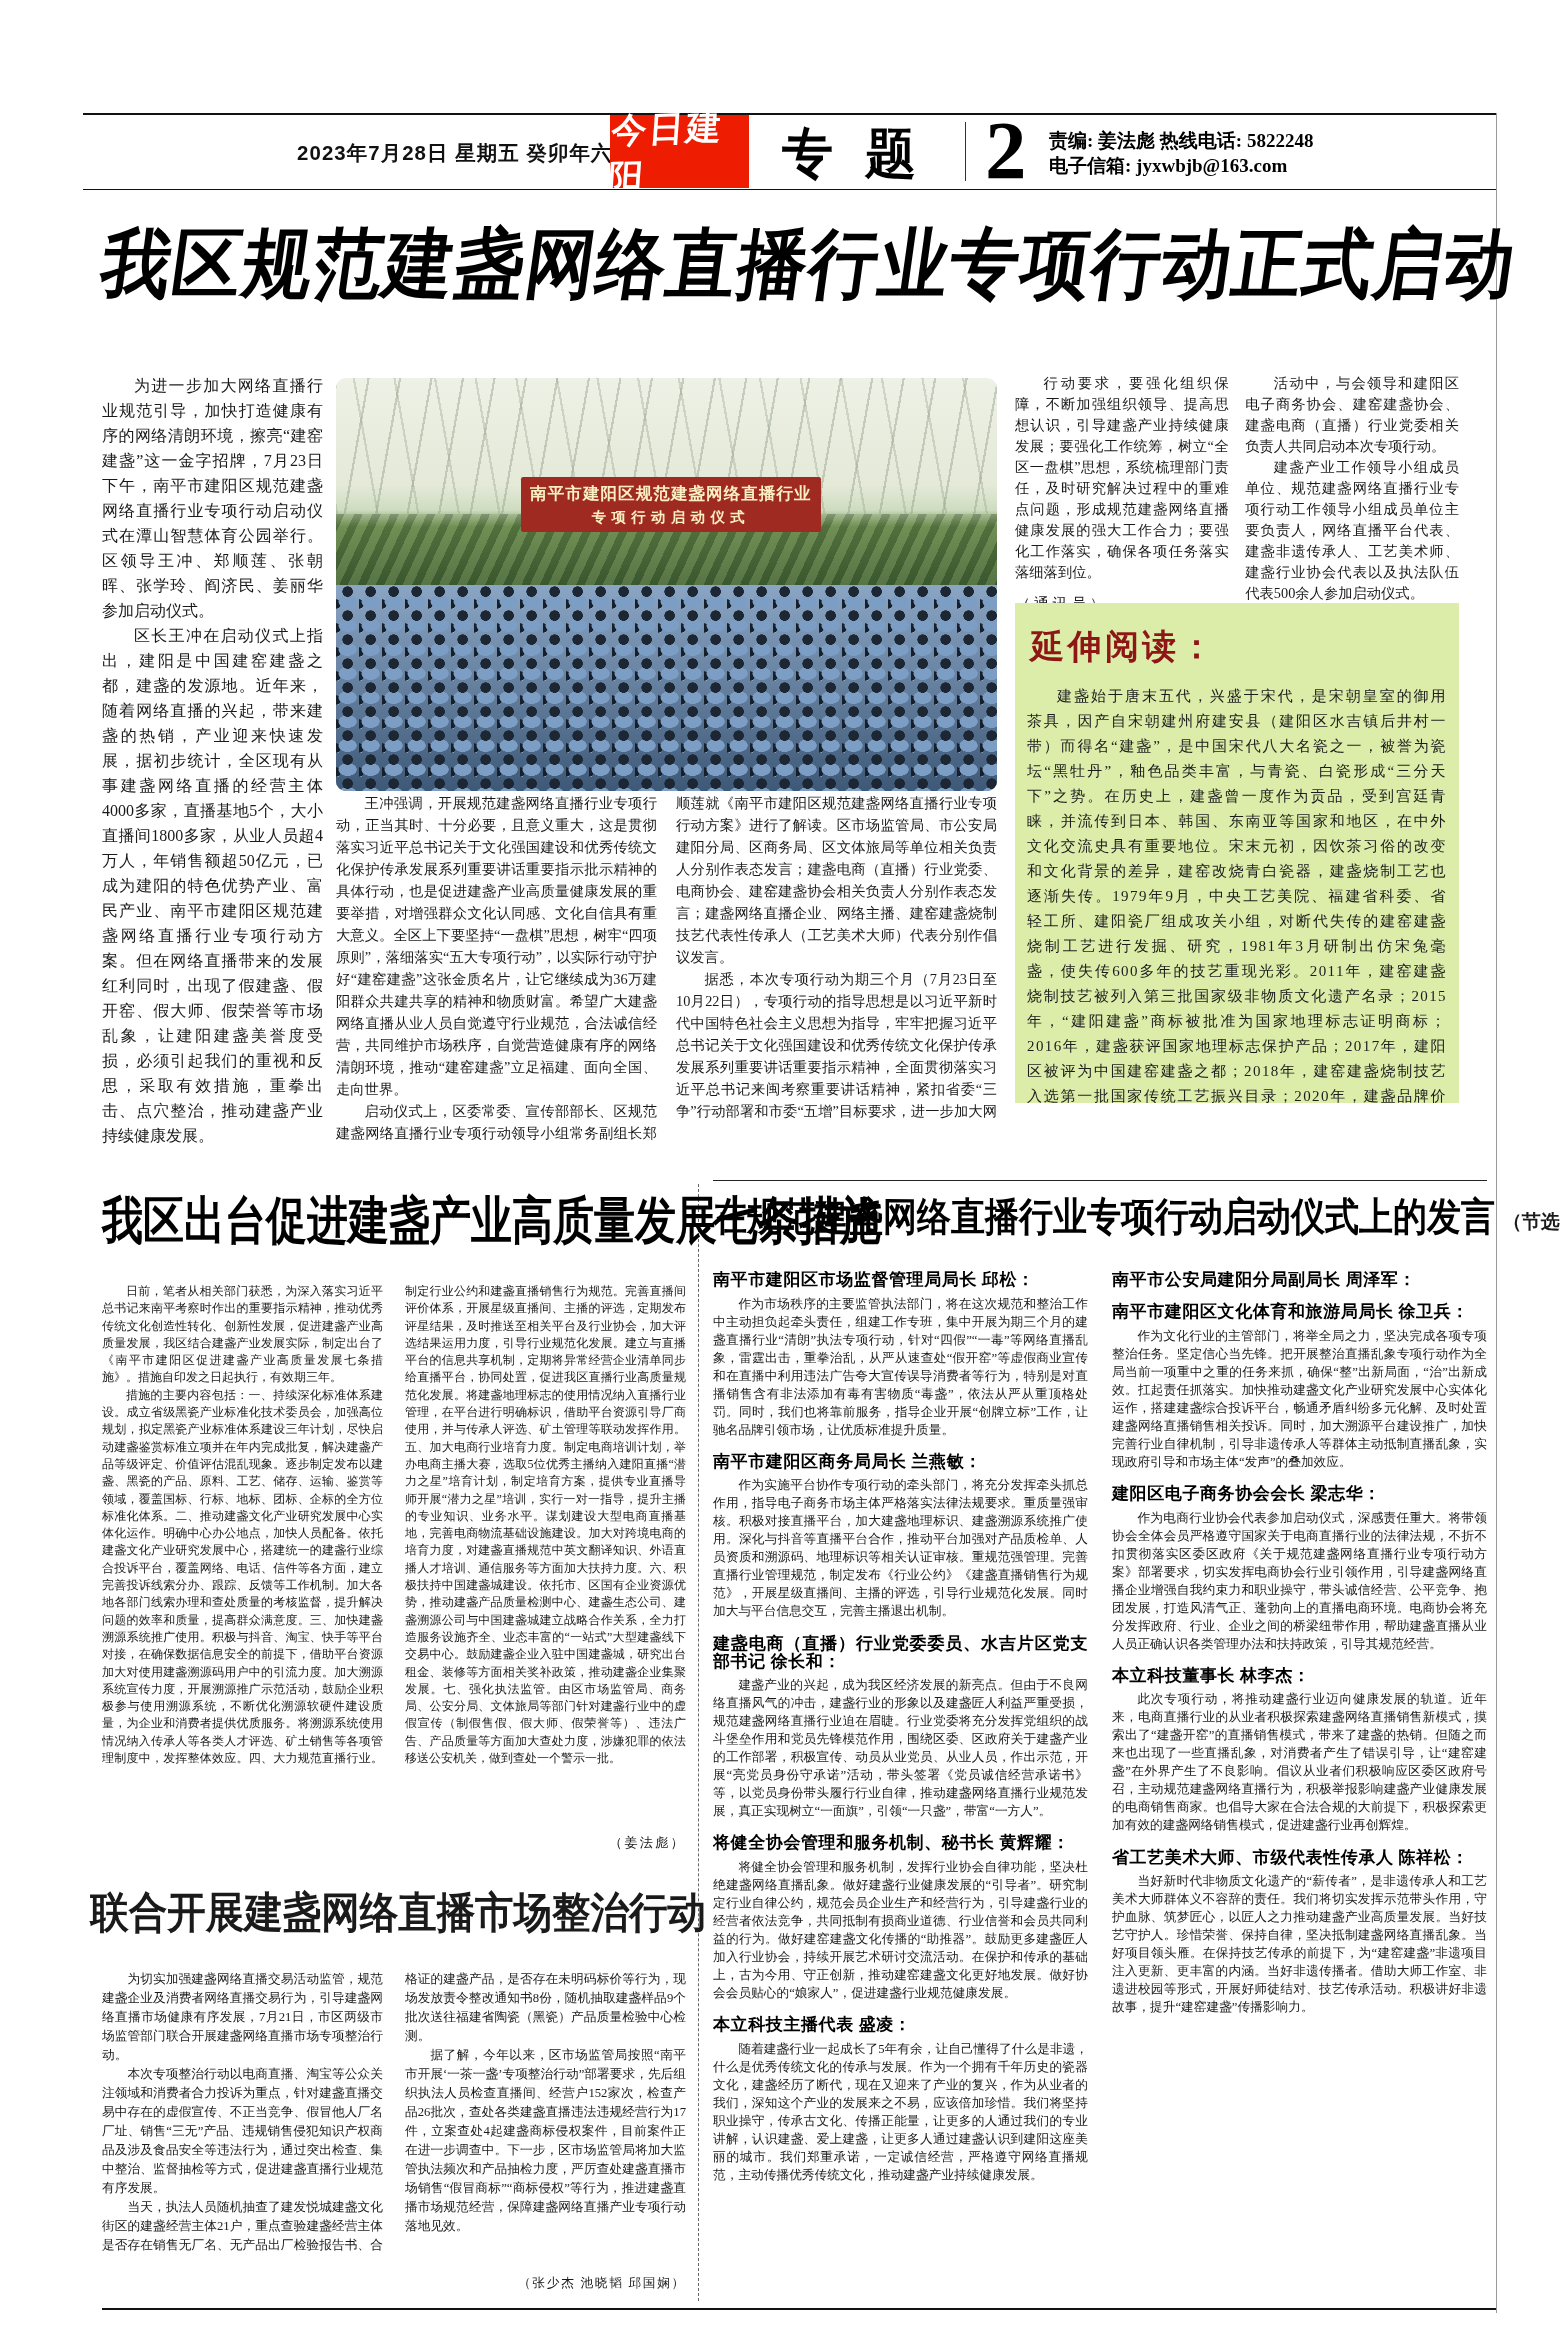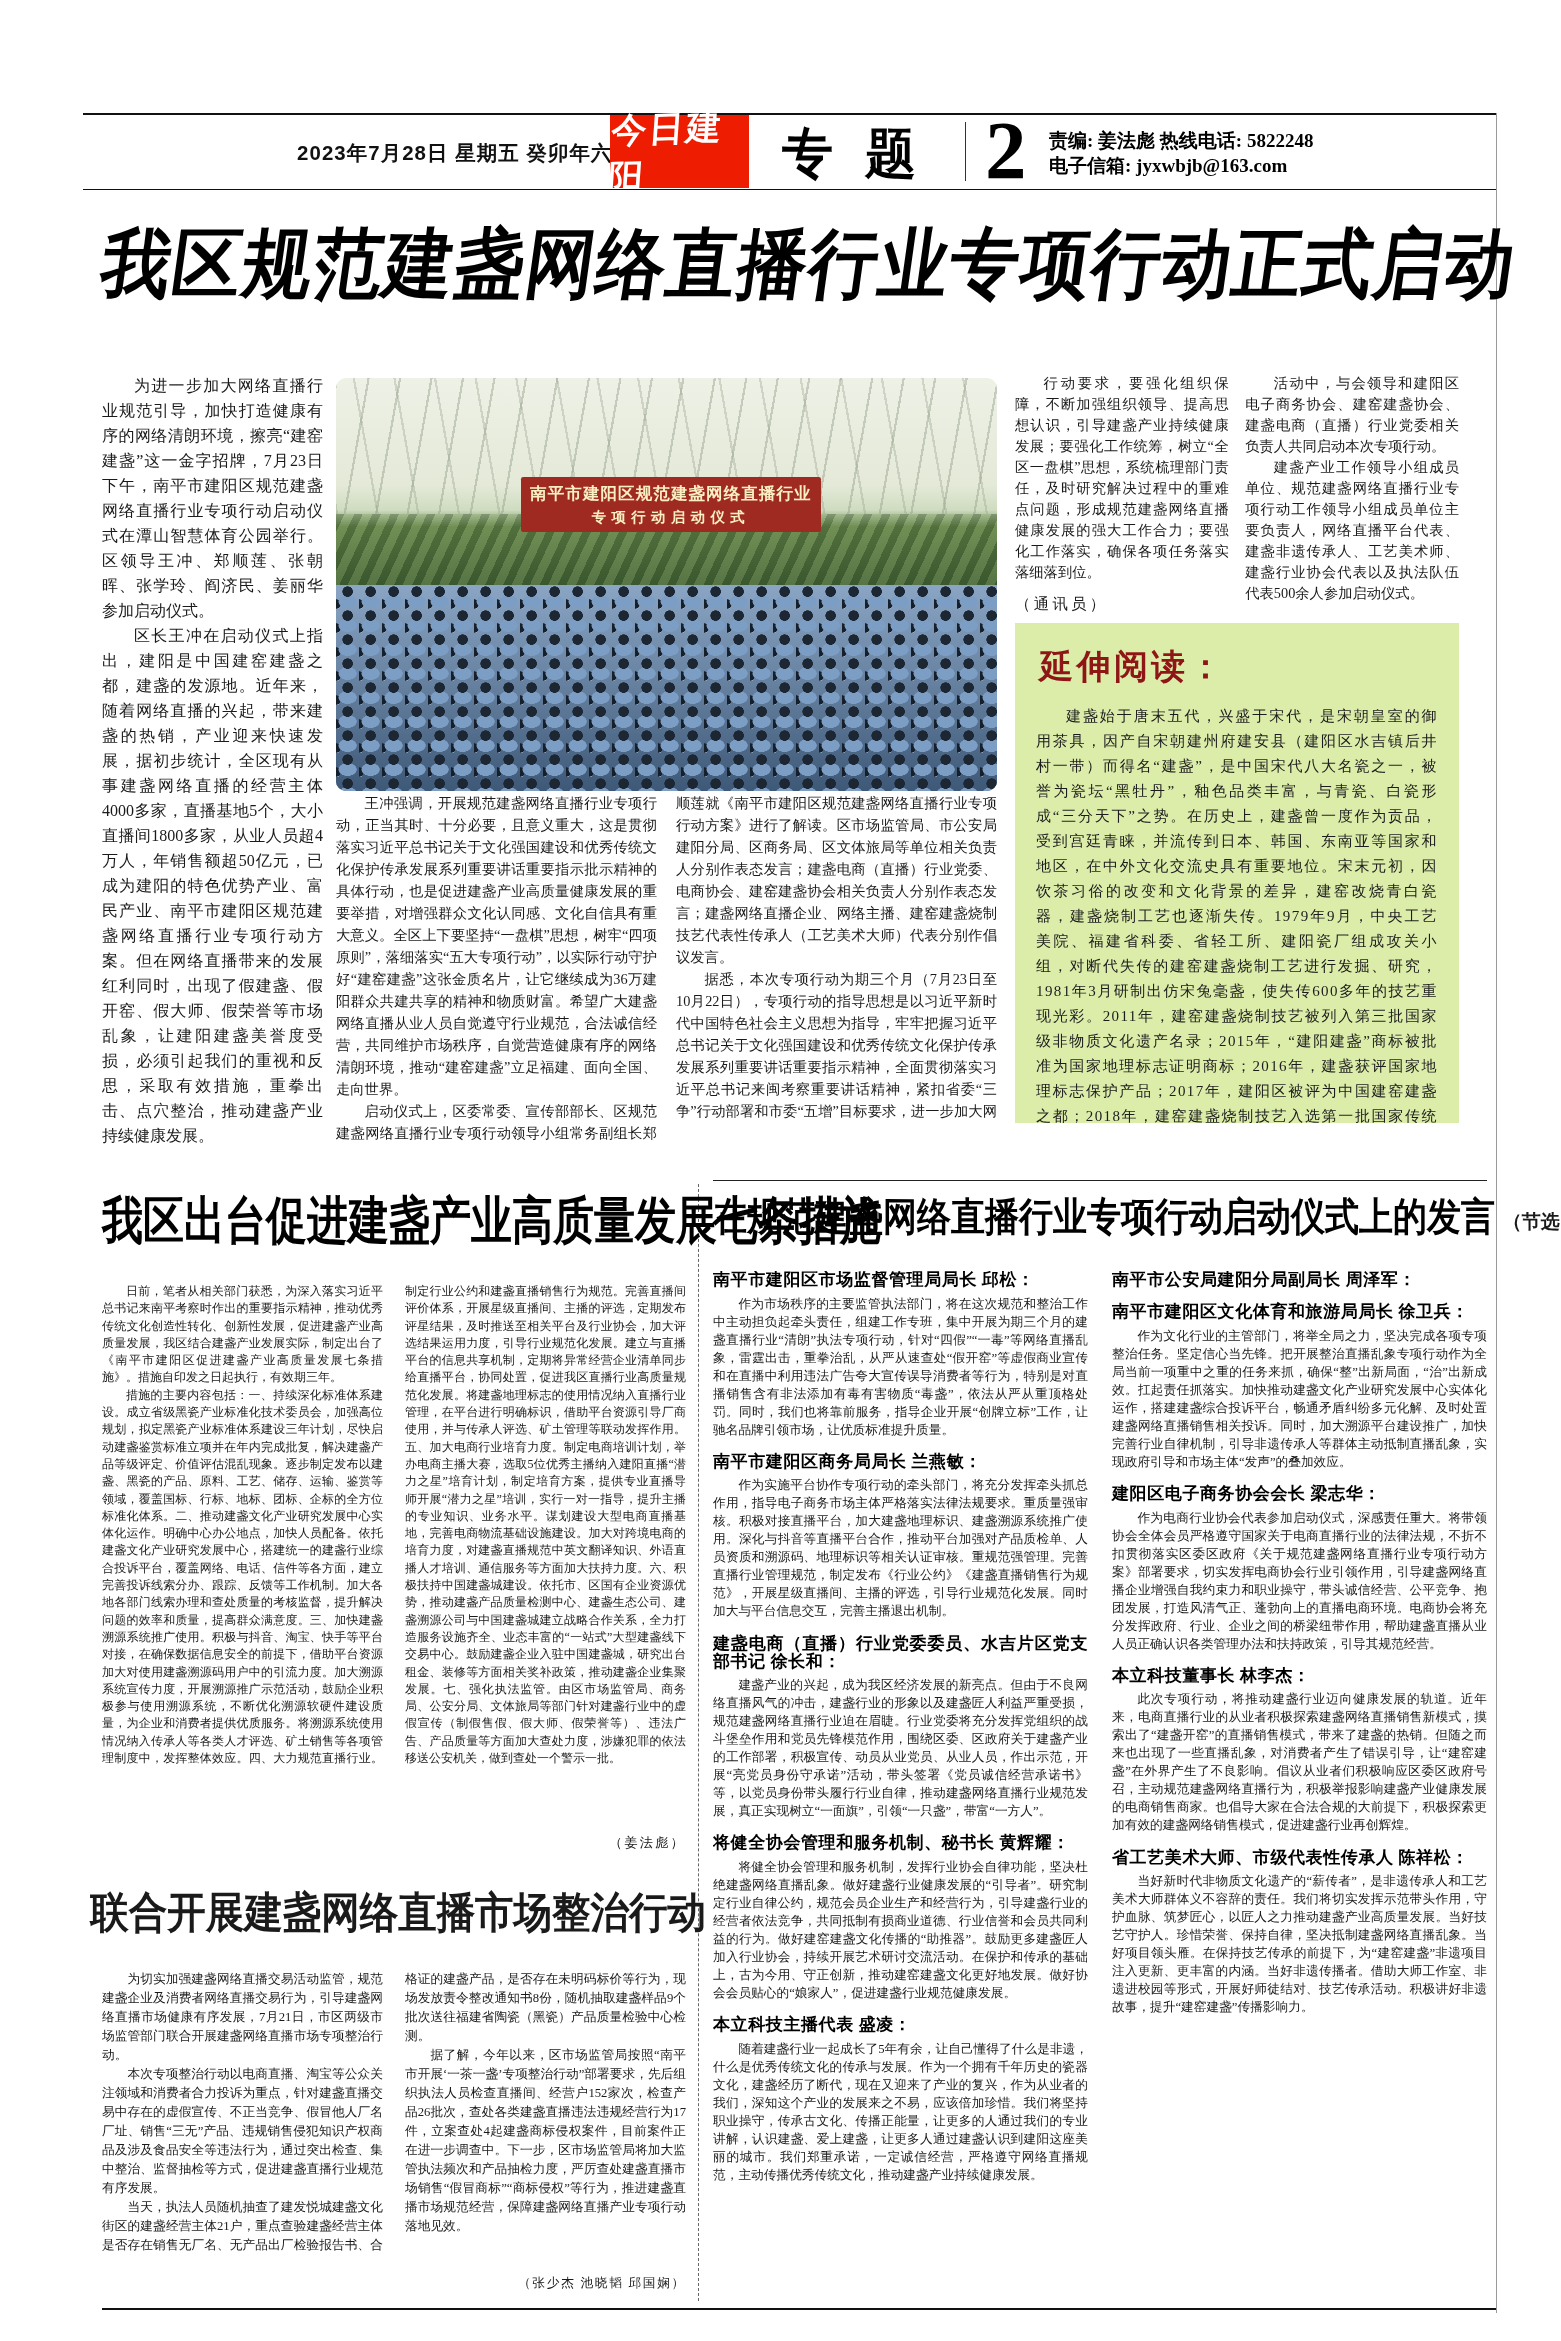--- a/index.html
+++ b/index.html
@@ -53,22 +53,22 @@
   #photo-banner div{color:#fbefc4;font-weight:bold;
      font-family:"Liberation Sans","DejaVu Sans",sans-serif;}
   #banner-l1{font-size:16.5px;letter-spacing:1.1px;}
   #banner-l2{font-size:14.3px;letter-spacing:5.5px;margin-top:3.3px;}
   #lead-below{left:336px;top:792px;width:661px;height:362px;
      column-count:2;column-gap:19px;font-size:14.3px;line-height:22px;}
   #lead-right-top{left:1015px;top:373px;width:444px;height:241px;
      column-count:2;column-gap:16.5px;font-size:14.3px;line-height:21px;}
   #lead-byline{left:1015px;top:594px;width:444px;text-align:left;font-size:15.4px;letter-spacing:3.3px;}
   
-  #ext-box{left:1015px;top:623px;width:444px;height:500px;background:#dcedaa;
-     padding:19px 21px;box-sizing:border-box;}
+  #ext-box{left:1015px;top:603px;width:444px;height:500px;background:#dcedaa;
+     padding:19px 12px;box-sizing:border-box;}
   #ext-title{font-size:34px;font-weight:900;color:#8e1616;letter-spacing:3.3px;margin:2.2px 0 14.3px 3.3px;
      font-family:"Liberation Sans","DejaVu Sans",sans-serif;}
   .ext-p{font-size:15px;line-height:25px;letter-spacing:1.4px;color:#1c1c1c;margin:0;text-indent:2em;}
   
   #divider-dash{left:698px;top:1184px;width:0;height:1117px;border-left:1.7px dashed #666;}
   #rule-bottom{left:102px;top:2308px;width:1394px;height:1.7px;background:#111;}
   
   #a-headline{left:102px;top:1194px;width:584px;text-align:center;font-size:41px;font-weight:900;
      color:#000;transform:scaleY(1.25);font-family:"Liberation Serif",serif;white-space:nowrap;}
   #a-body{left:102px;top:1283px;width:584px;height:545px;column-count:2;column-gap:22px;

